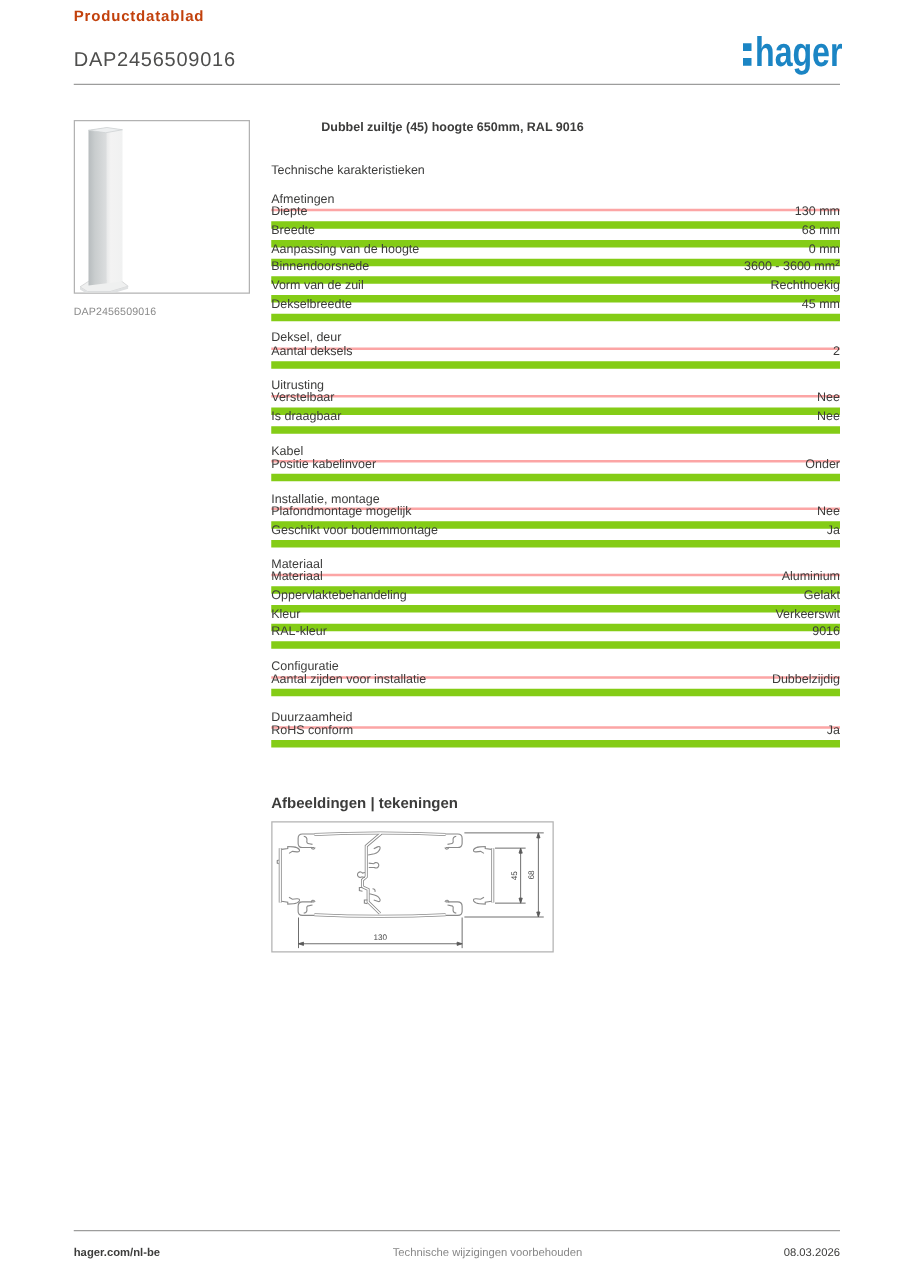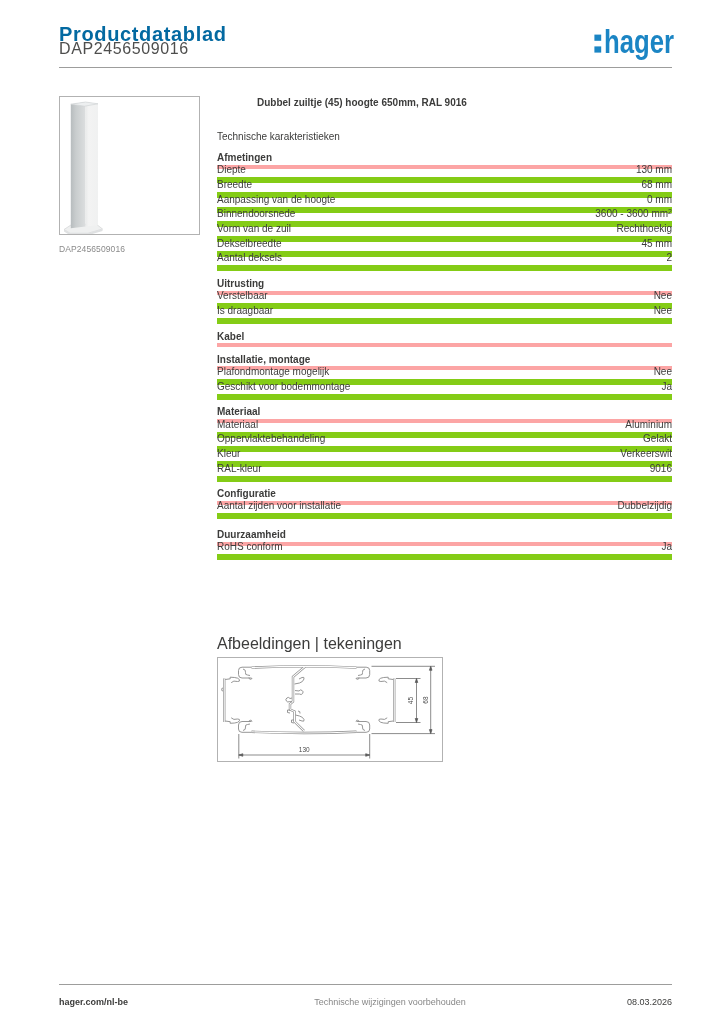--- a/index.html
+++ b/index.html
@@ -2,30 +2,30 @@
 <html><head>
 <meta charset="utf-8">
 <style>
   * { margin:0; padding:0; box-sizing:border-box; }
   html,body { width:724px; height:1024px; background:#fff;
     font-family:"Liberation Sans", sans-serif; color:#3c3c3b; }
   .page { position:relative; width:724px; height:1024px; overflow:hidden; }
   .abs { position:absolute; }
   #table { line-height:normal; }
   .sech { height:23.2px; display:flex; align-items:flex-end; padding-bottom:1.5px;
-          border-bottom:4px solid #fca5a5; font-weight:bold; }
+          border-bottom:2px solid #fca5a5; font-weight:normal; }
   .row  { height:14.68px; display:flex; align-items:flex-end; justify-content:space-between;
           padding-bottom:2px; border-bottom:6px solid #84cc16; }
   .row sup { font-size:7px; vertical-align:baseline; position:relative; top:-3px; }
 </style>
 </head>
 <body>
 <div class="page">
 
-  <div class="abs" style="left:59px; top:23px; font-size:20px; font-weight:bold; letter-spacing:0.65px; color:#0369a1;">Productdatablad</div>
+  <div class="abs" style="left:59px; top:6px; font-size:12px; font-weight:bold; letter-spacing:0.65px; color:#c2410c;">Productdatablad</div>
 
   <div class="abs" style="left:59px; top:39.5px; font-size:16px; letter-spacing:0.6px; color:#4e4e4d;">DAP2456509016</div>
 
   <div class="abs" style="left:59px; top:67px; width:613px; height:1px; background:#9d9d9c;"></div>
 
   <svg class="abs" style="left:592px; top:26px;" width="84" height="36" viewBox="0 0 84 36">
     <rect x="2.4" y="8.6" width="6.8" height="6.2" fill="#1b85c4"></rect>
     <rect x="2.4" y="20.4" width="6.8" height="6.2" fill="#1b85c4"></rect>
     <text x="12" y="26.6" font-family="Liberation Sans, sans-serif" font-weight="bold" font-size="33" fill="#1b85c4" textLength="70" lengthAdjust="spacingAndGlyphs">hager</text>
   </svg>
@@ -90,40 +90,45 @@
     <div class="row">
         <span>Vorm van de zuil</span>
         <span>Rechthoekig</span>
       </div>
 
     <div class="row">
         <span>Dekselbreedte</span>
         <span>45 mm</span>
       </div>
 
+    <div class="sech">Deksel, deur</div>
 
     <div class="row">
         <span>Aantal deksels</span>
         <span>2</span>
       </div>
 
     <div class="sech">Uitrusting</div>
 
     <div class="row">
         <span>Verstelbaar</span>
         <span>Nee</span>
       </div>
 
     <div class="row">
         <span>Is draagbaar</span>
         <span>Nee</span>
       </div>
 
     <div class="sech">Kabel</div>
 
+    <div class="row">
+        <span>Positie kabelinvoer</span>
+        <span>Onder</span>
+      </div>
 
     <div class="sech">Installatie, montage</div>
 
     <div class="row">
         <span>Plafondmontage mogelijk</span>
         <span>Nee</span>
       </div>
 
     <div class="row">
         <span>Geschikt voor bodemmontage</span>
@@ -160,21 +165,21 @@
       </div>
 
     <div class="sech" style="height:26.2px;">Duurzaamheid</div>
 
     <div class="row">
         <span>RoHS conform</span>
         <span>Ja</span>
       </div>
   </div>
 
-  <div class="abs" style="left:217px; top:635px; font-size:16px; font-weight:normal;">Afbeeldingen | tekeningen</div>
+  <div class="abs" style="left:217px; top:635px; font-size:12px; font-weight:bold;">Afbeeldingen | tekeningen</div>
 
   <div class="abs" style="left:217px; top:657px; width:226px; height:105px; border:1px solid #b2b2b2;"></div>
 
   <svg class="abs" style="left:217px; top:657px;" width="226" height="105" viewBox="0 0 226 105" fill="none">
     <g stroke="#8a8a8a" stroke-width="2.4">
 
       <path d="M34.5,10.6 Q87,8.2 139.5,10.6"></path>
 
       <path d="M34.5,74.8 Q87,77.2 139.5,74.8"></path>
 

